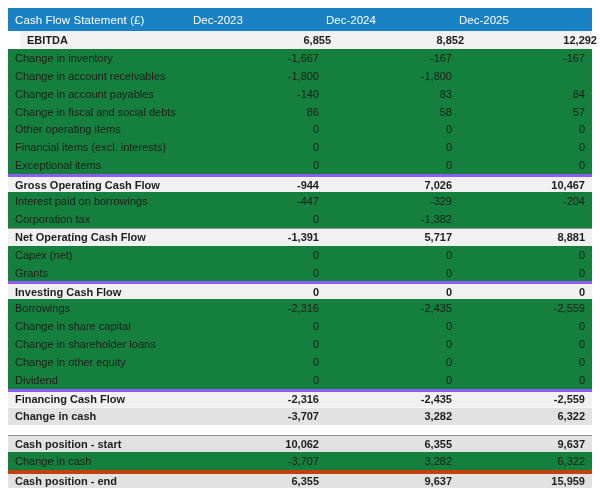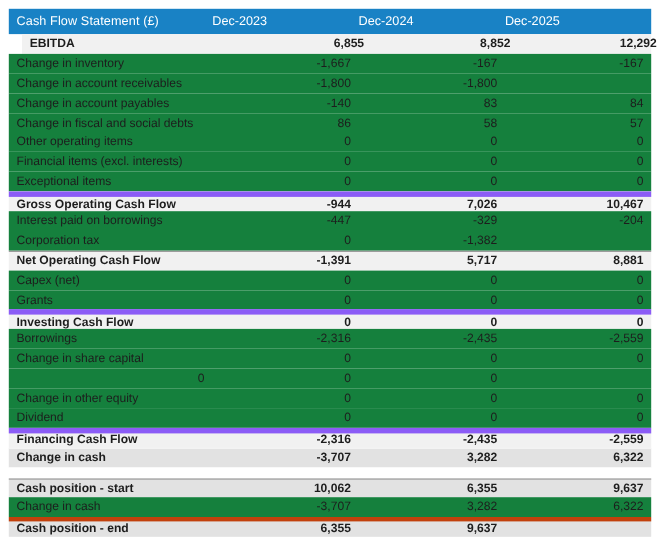--- a/index.html
+++ b/index.html
@@ -20,21 +20,21 @@
     background:#1982c5;color:#ffffff;font-weight:normal;
     font-size:11.5px;height:23px;
   }
   .thead .label{padding-left:7px;letter-spacing:.1px;}
   .thead .num{padding-right:7px;}
   .row{
     height:17.9px;font-size:11px;color:#1d1d1d;background:#15803d;
   }
   .row .label{padding-left:7px;white-space:nowrap;}
   .row .num{text-align:right;padding-right:7px;font-variant-numeric:tabular-nums;}
-  .row.section{background:#f1f1f1;font-weight:bold;border-top:5px solid #8b5cf6;}
+  .row.section{background:#f1f1f1;font-weight:bold;border-top:3px solid #8b5cf6;}
   .row.total{background:#e2e2e2;font-weight:bold;border-top:1px solid #f7f7f7;}
   .row.div-none{border-top:none;margin-left:12px;}
   .row.div-dark{border-top:1px solid #939393;}
   .row.div-light{border-top:4px solid #c2410c;}
   .gap{height:10px;background:#ffffff;}
 </style>
 </head>
 <body>
 
 <div class="table">
@@ -139,20 +139,21 @@
         <div class="num">-2,435</div>
         <div class="num">-2,559</div>
       </div>
       <div class="grid-row row plain">
         <div class="label">Change in share capital</div>
         <div class="num">0</div>
         <div class="num">0</div>
         <div class="num">0</div>
       </div>
       <div class="grid-row row plain">
+        <div class="label">Change in shareholder loans</div>
         <div class="num">0</div>
         <div class="num">0</div>
         <div class="num">0</div>
       </div>
       <div class="grid-row row plain">
         <div class="label">Change in other equity</div>
         <div class="num">0</div>
         <div class="num">0</div>
         <div class="num">0</div>
       </div>
@@ -184,15 +185,16 @@
       <div class="grid-row row plain">
         <div class="label">Change in cash</div>
         <div class="num">-3,707</div>
         <div class="num">3,282</div>
         <div class="num">6,322</div>
       </div>
       <div class="grid-row row total div-light">
         <div class="label">Cash position - end</div>
         <div class="num">6,355</div>
         <div class="num">9,637</div>
+        <div class="num">15,959</div>
       </div>
     </div>
 </div>
 
 </body></html>

